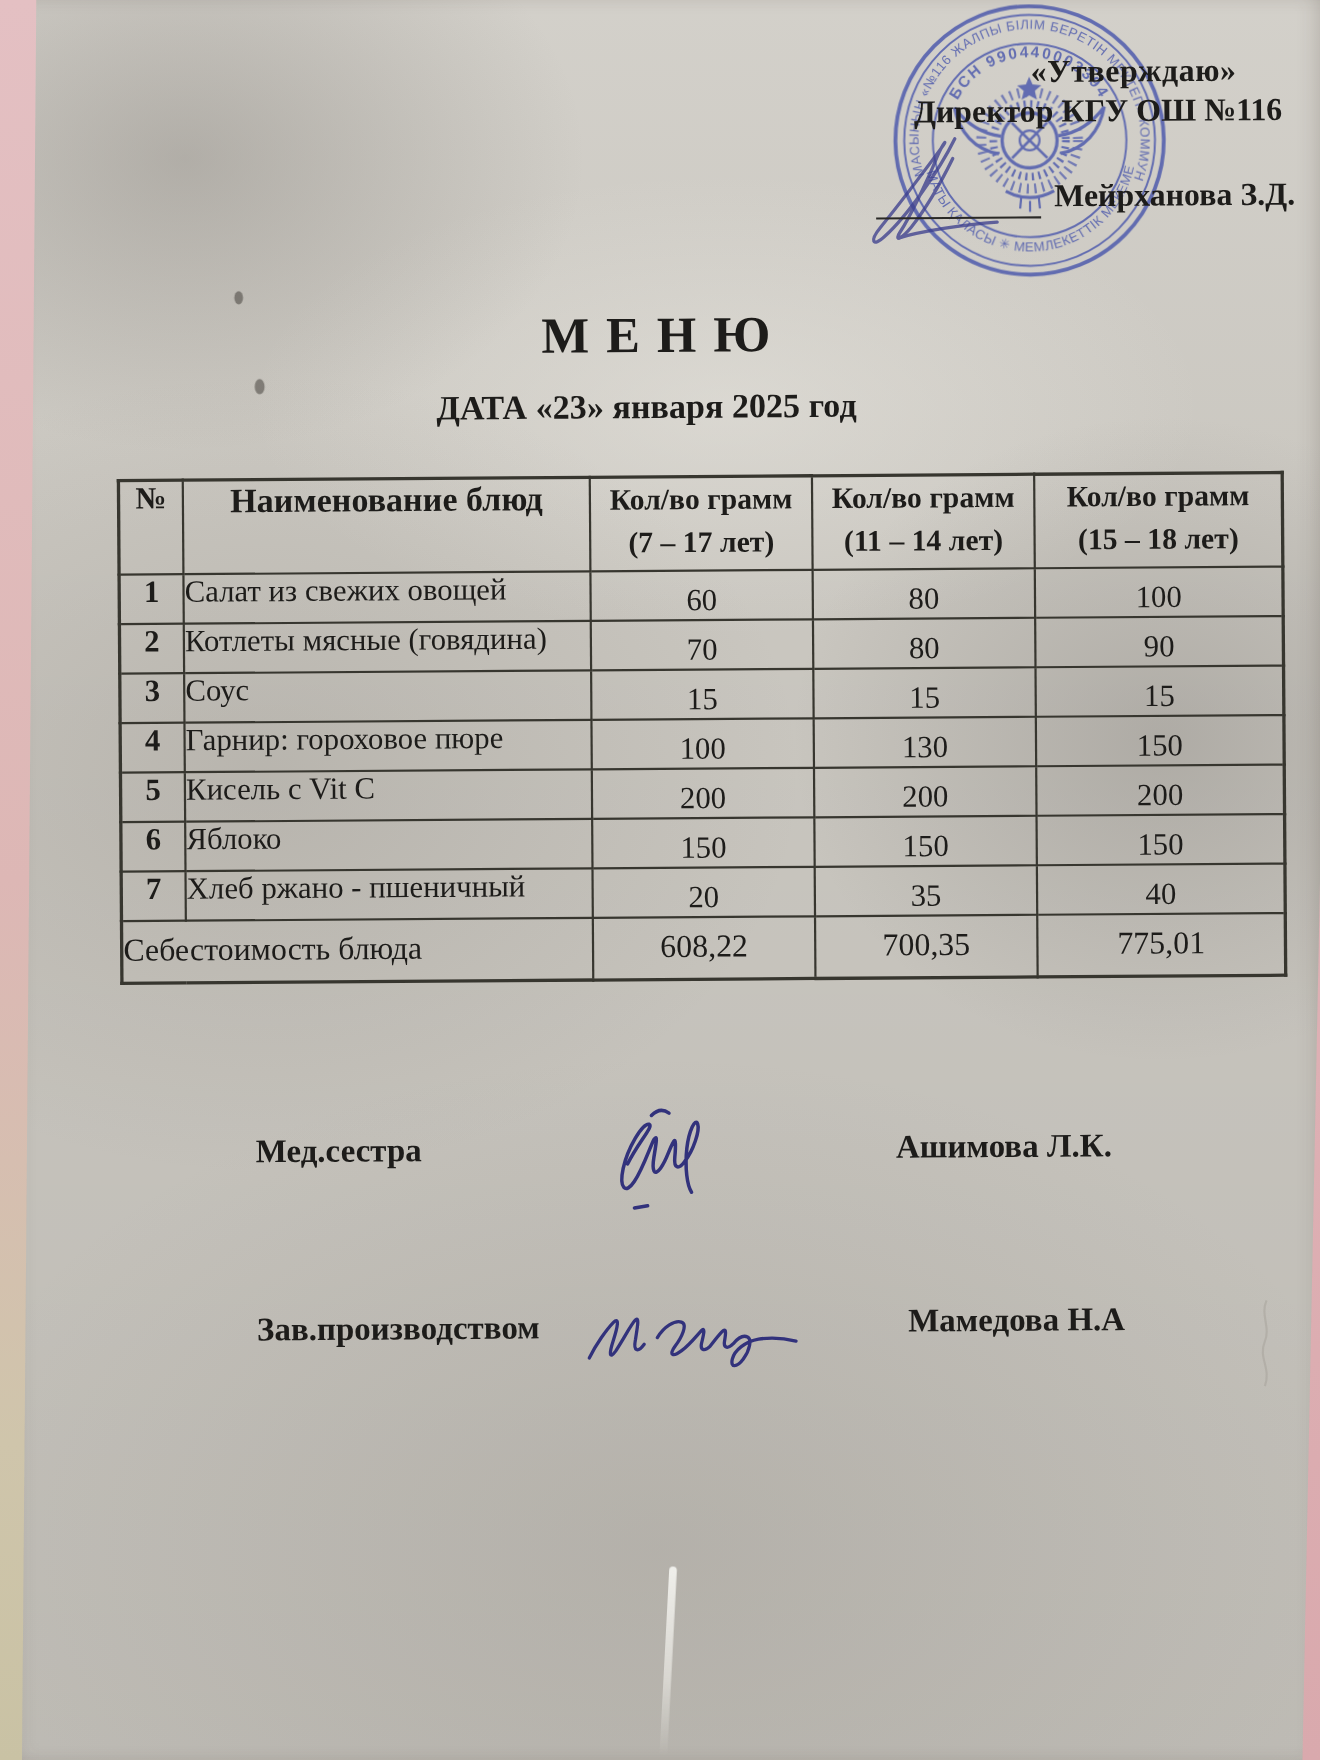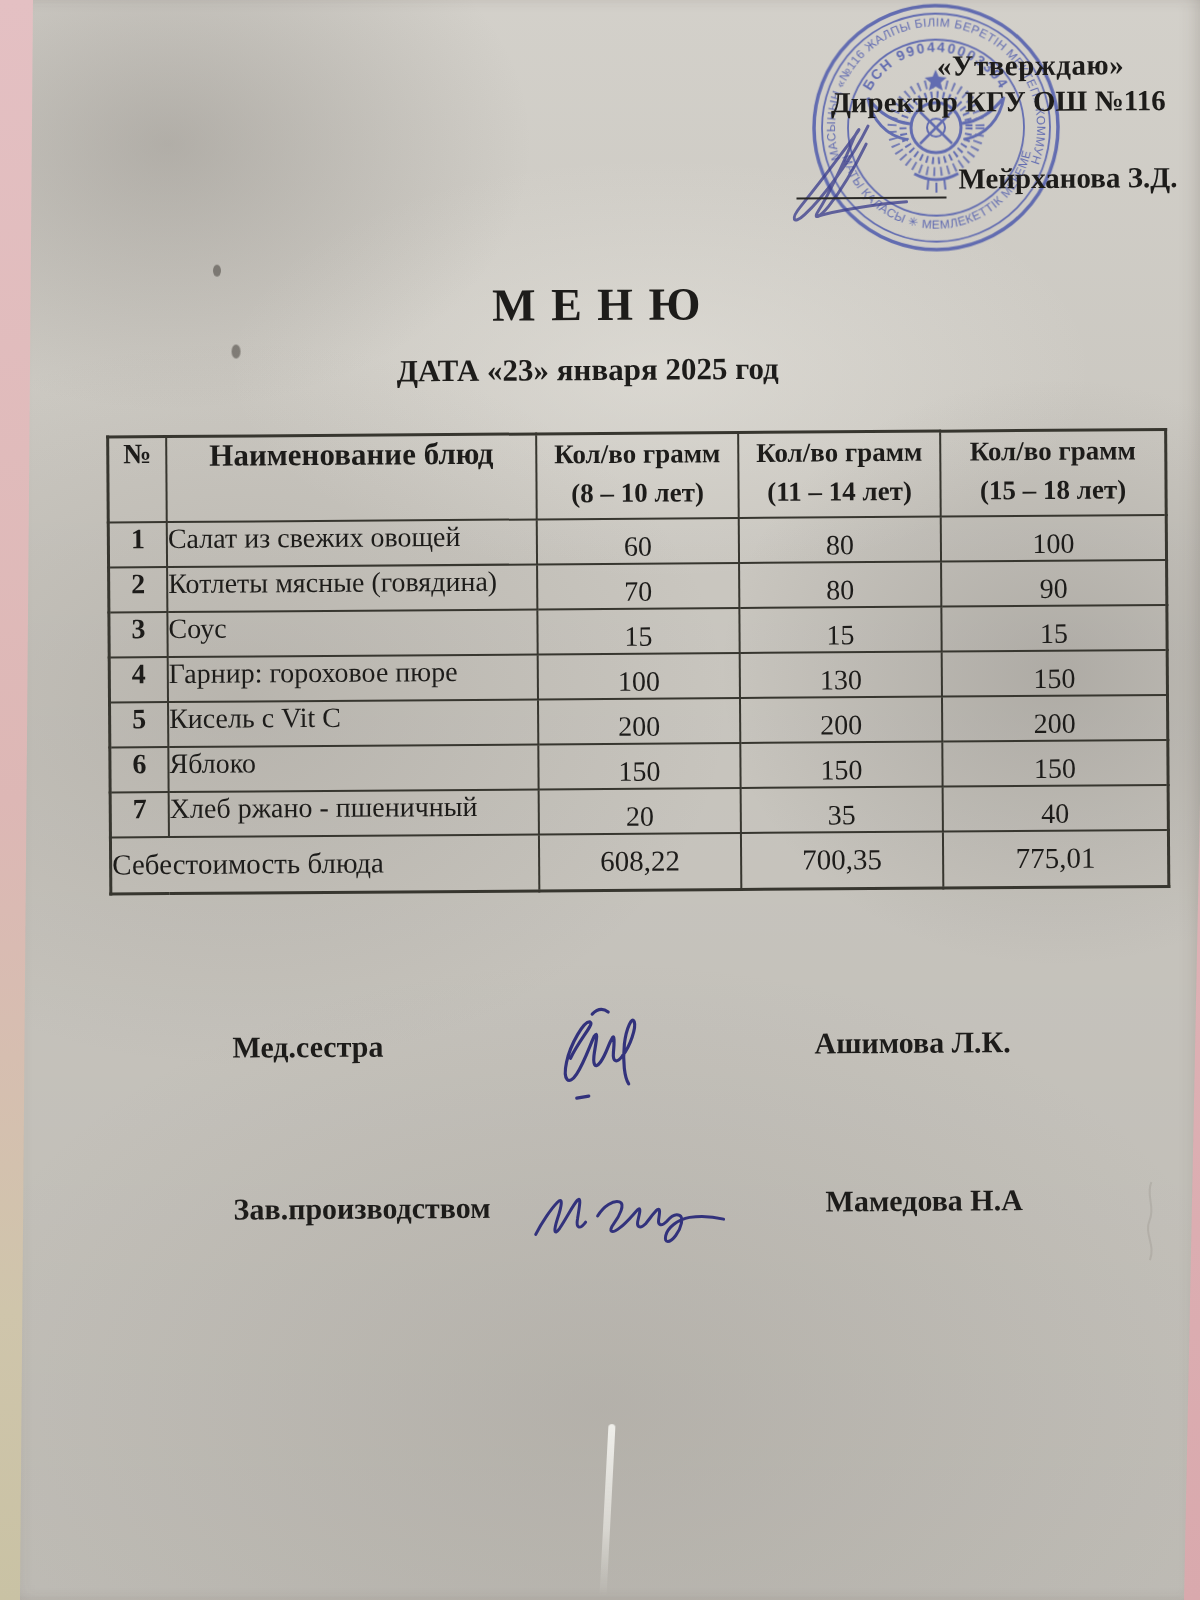--- a/index.html
+++ b/index.html
@@ -144,21 +144,21 @@
       <div class="doc-title">М Е Н Ю</div>
       <div class="doc-date">ДАТА «23» января 2025 год</div>
 
       <table class="menu">
         <tbody>
             <tr class="hdr">
           <th class="h-num">№</th>
           <th class="h-dish">Наименование блюд</th>
           <th class="h-age">
             <span>Кол/во грамм</span><br>
-            <span>(8 – 10 лет)</span>
+            <span>(7 – 17 лет)</span>
           </th>
           <th class="h-age">
             <span>Кол/во грамм</span><br>
             <span>(11 – 14 лет)</span>
           </th>
           <th class="h-age h-age3">
             <span>Кол/во грамм</span><br>
             <span>(15 – 18 лет)</span>
           </th>
         </tr>

